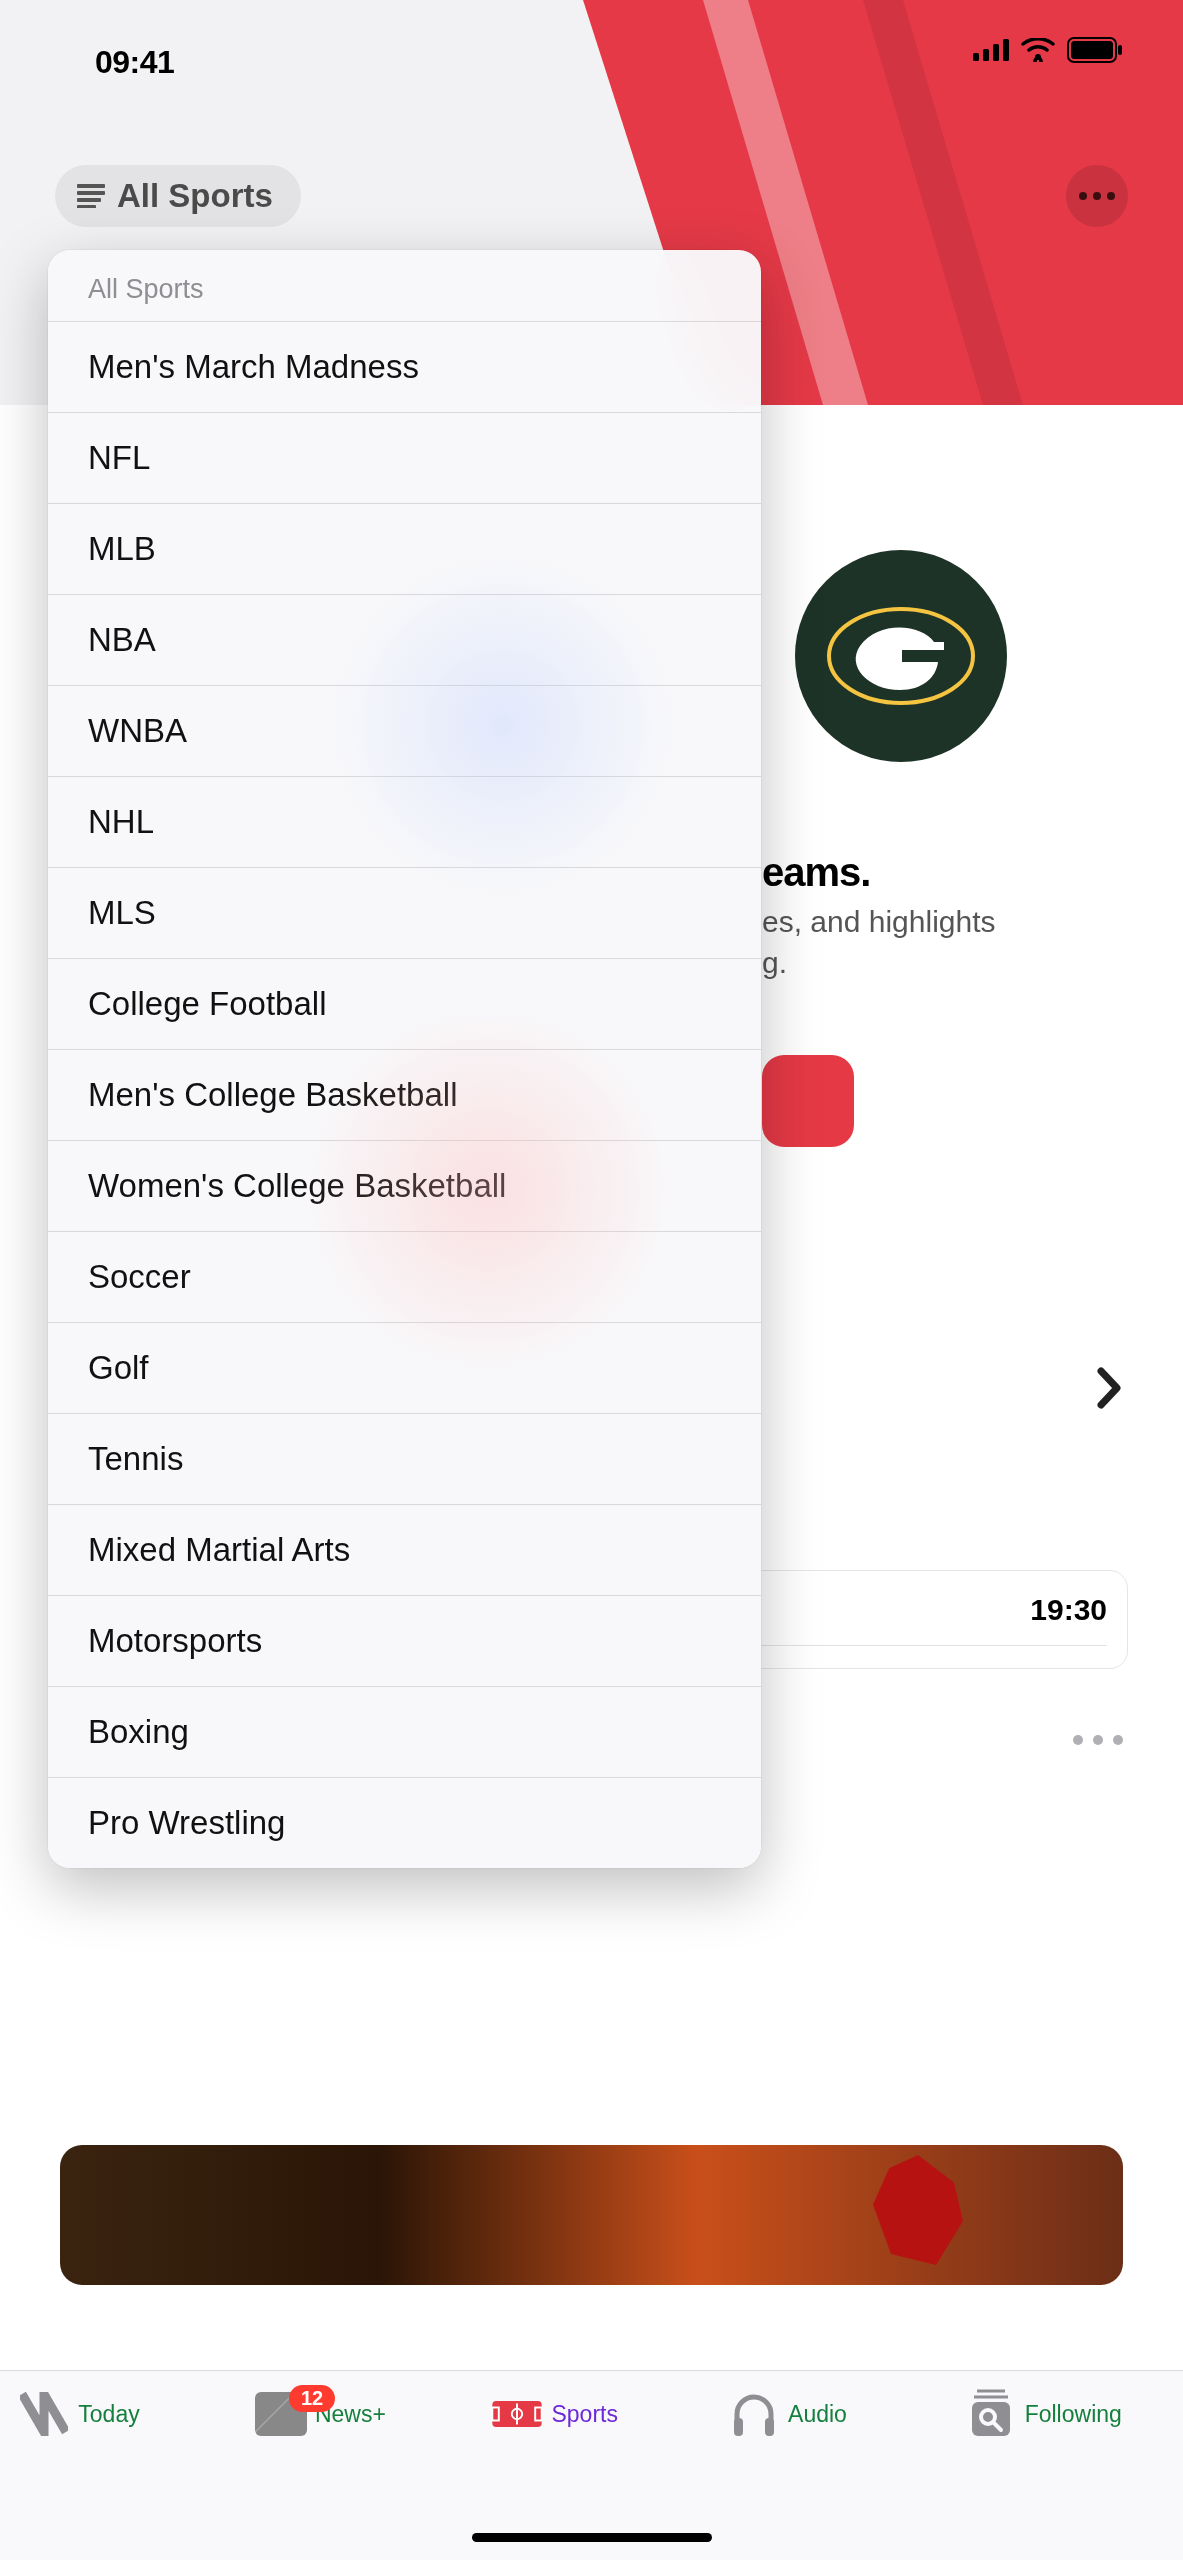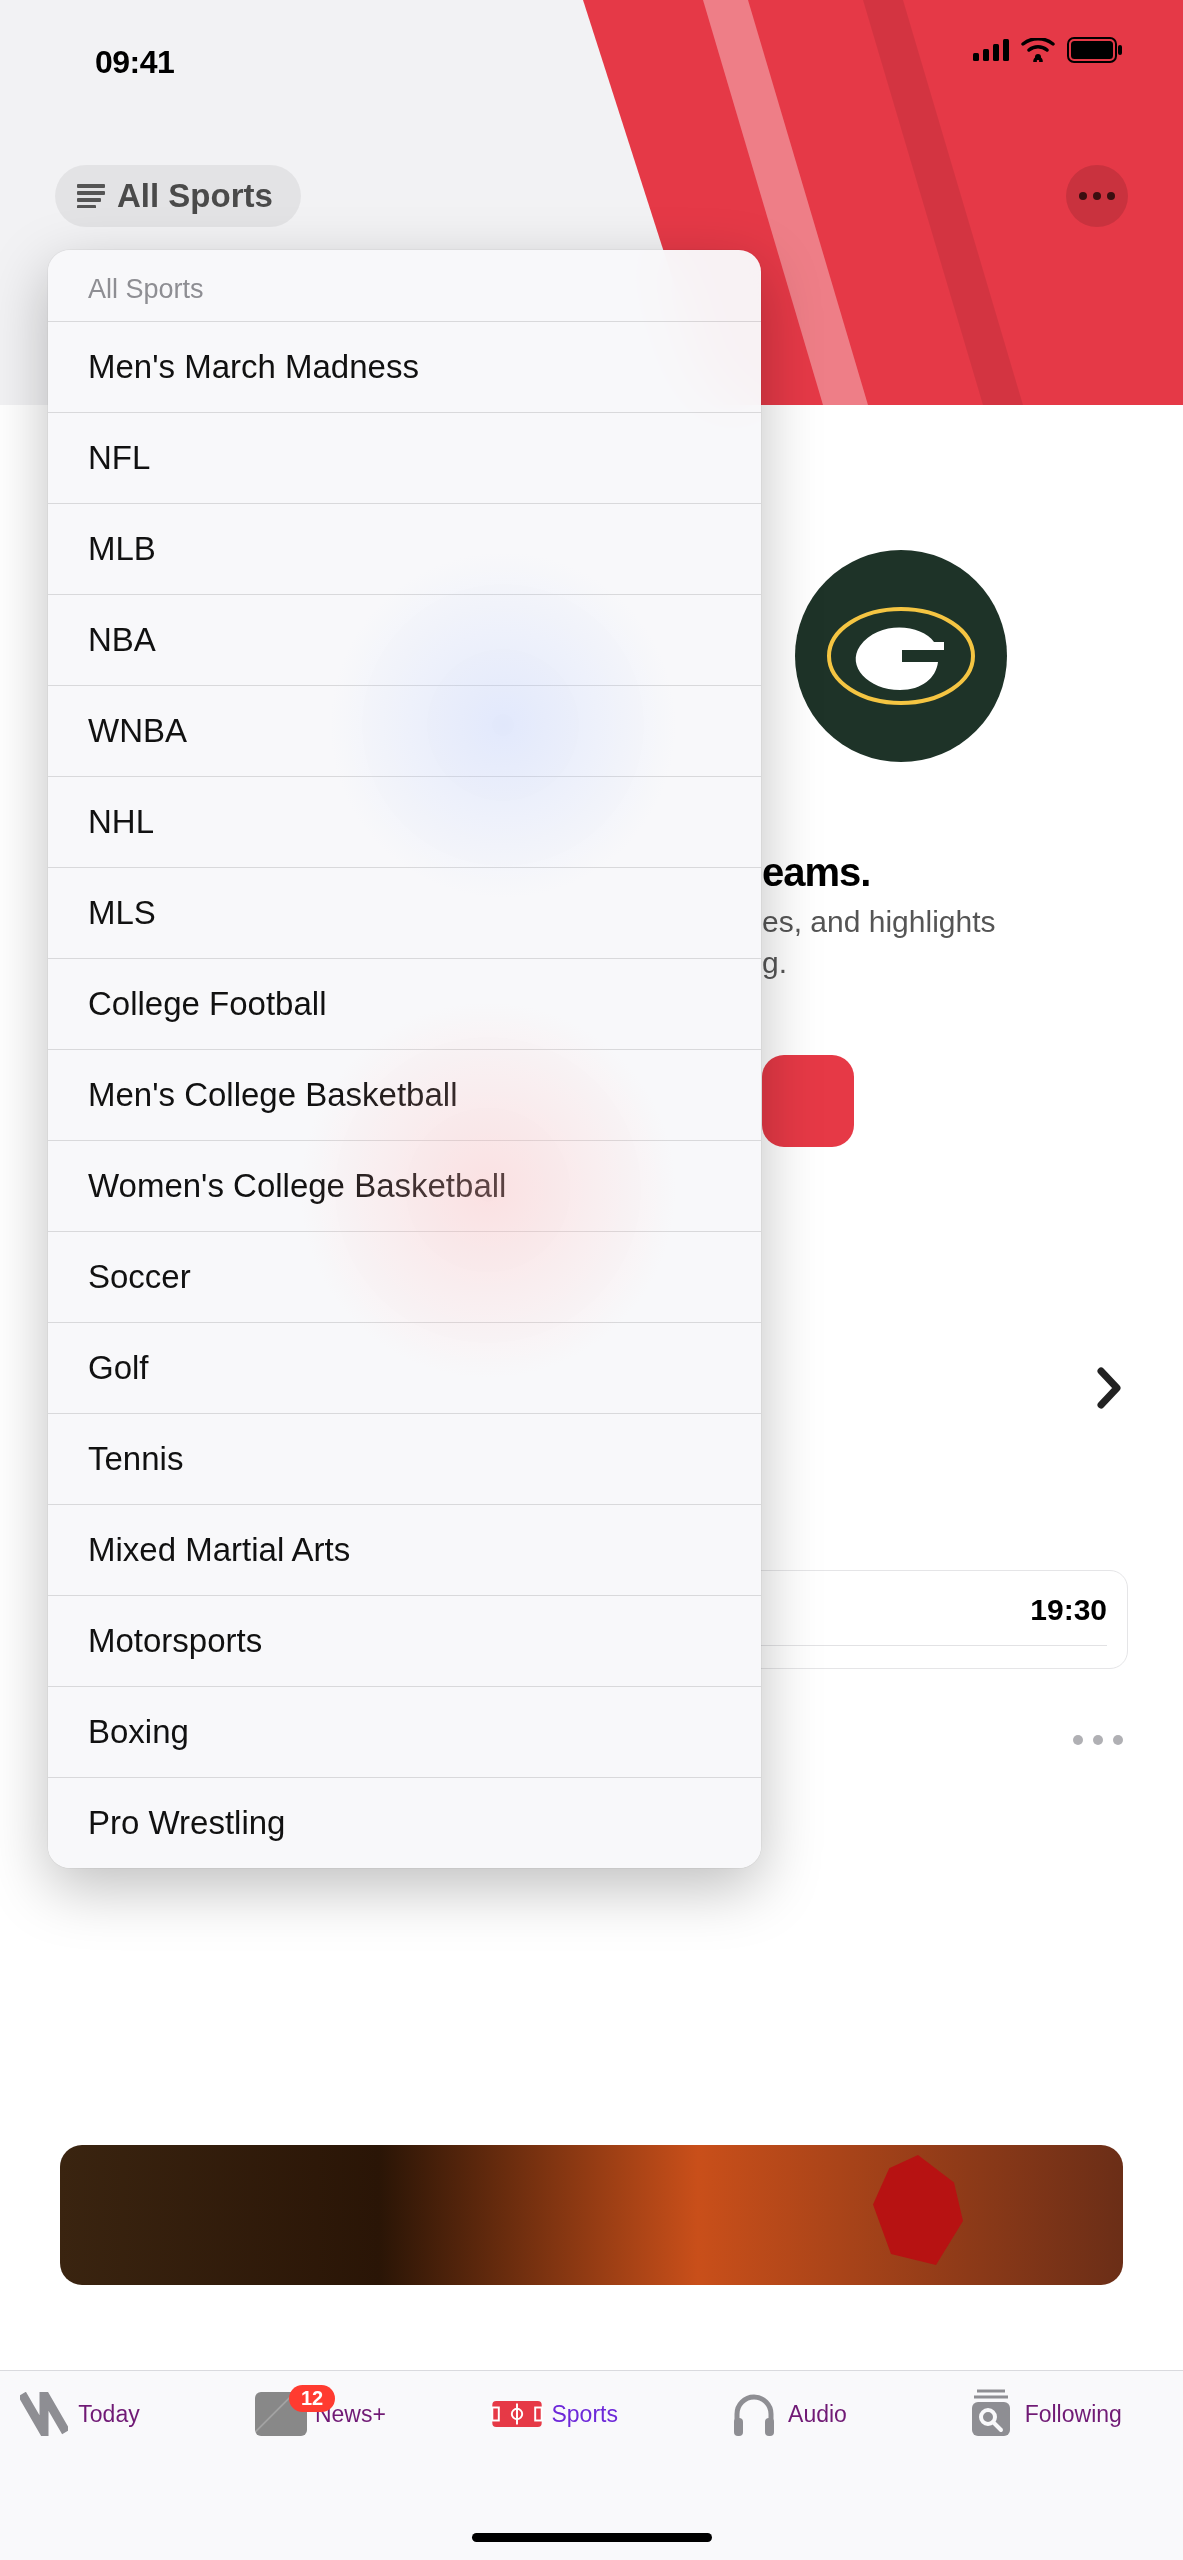--- a/index.html
+++ b/index.html
@@ -212,21 +212,21 @@
       padding-top:22px;
       z-index:100;
     }
     .tab {
       display:flex;flex-direction:row;align-items:center;gap:8px;
       width:200px;
       position:relative;
     }
     .tab-label {
       font-size:23px;
-      color:#701a75;
+      color:#15803d;
       font-weight:500;
     }
     .tab.active .tab-label { color:#6d28d9; }
     .tab-icon {
       width:52px;height:42px;
       display:flex;align-items:center;justify-content:center;
     }
     .newsplus-icon {
       width:56px;height:44px;
       background:linear-gradient(135deg,#888 40%,#aaa 42%,#888 44%);

